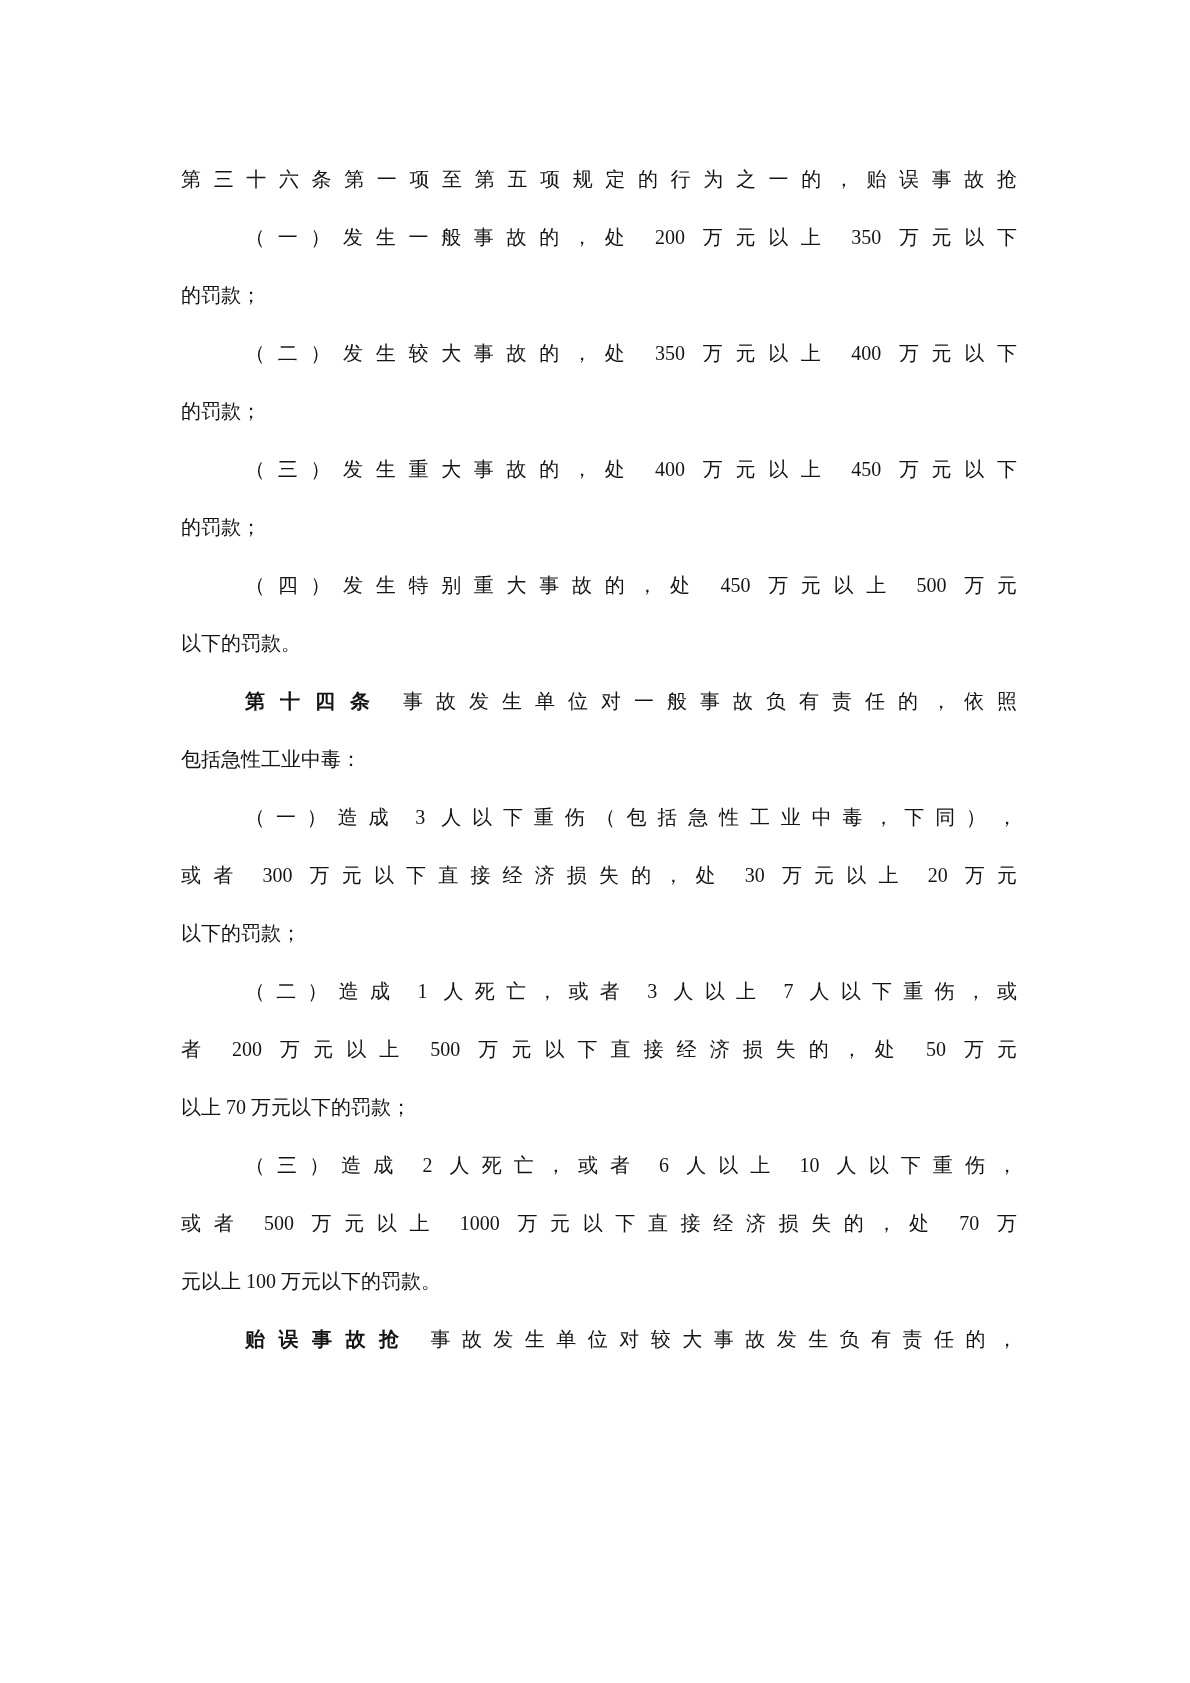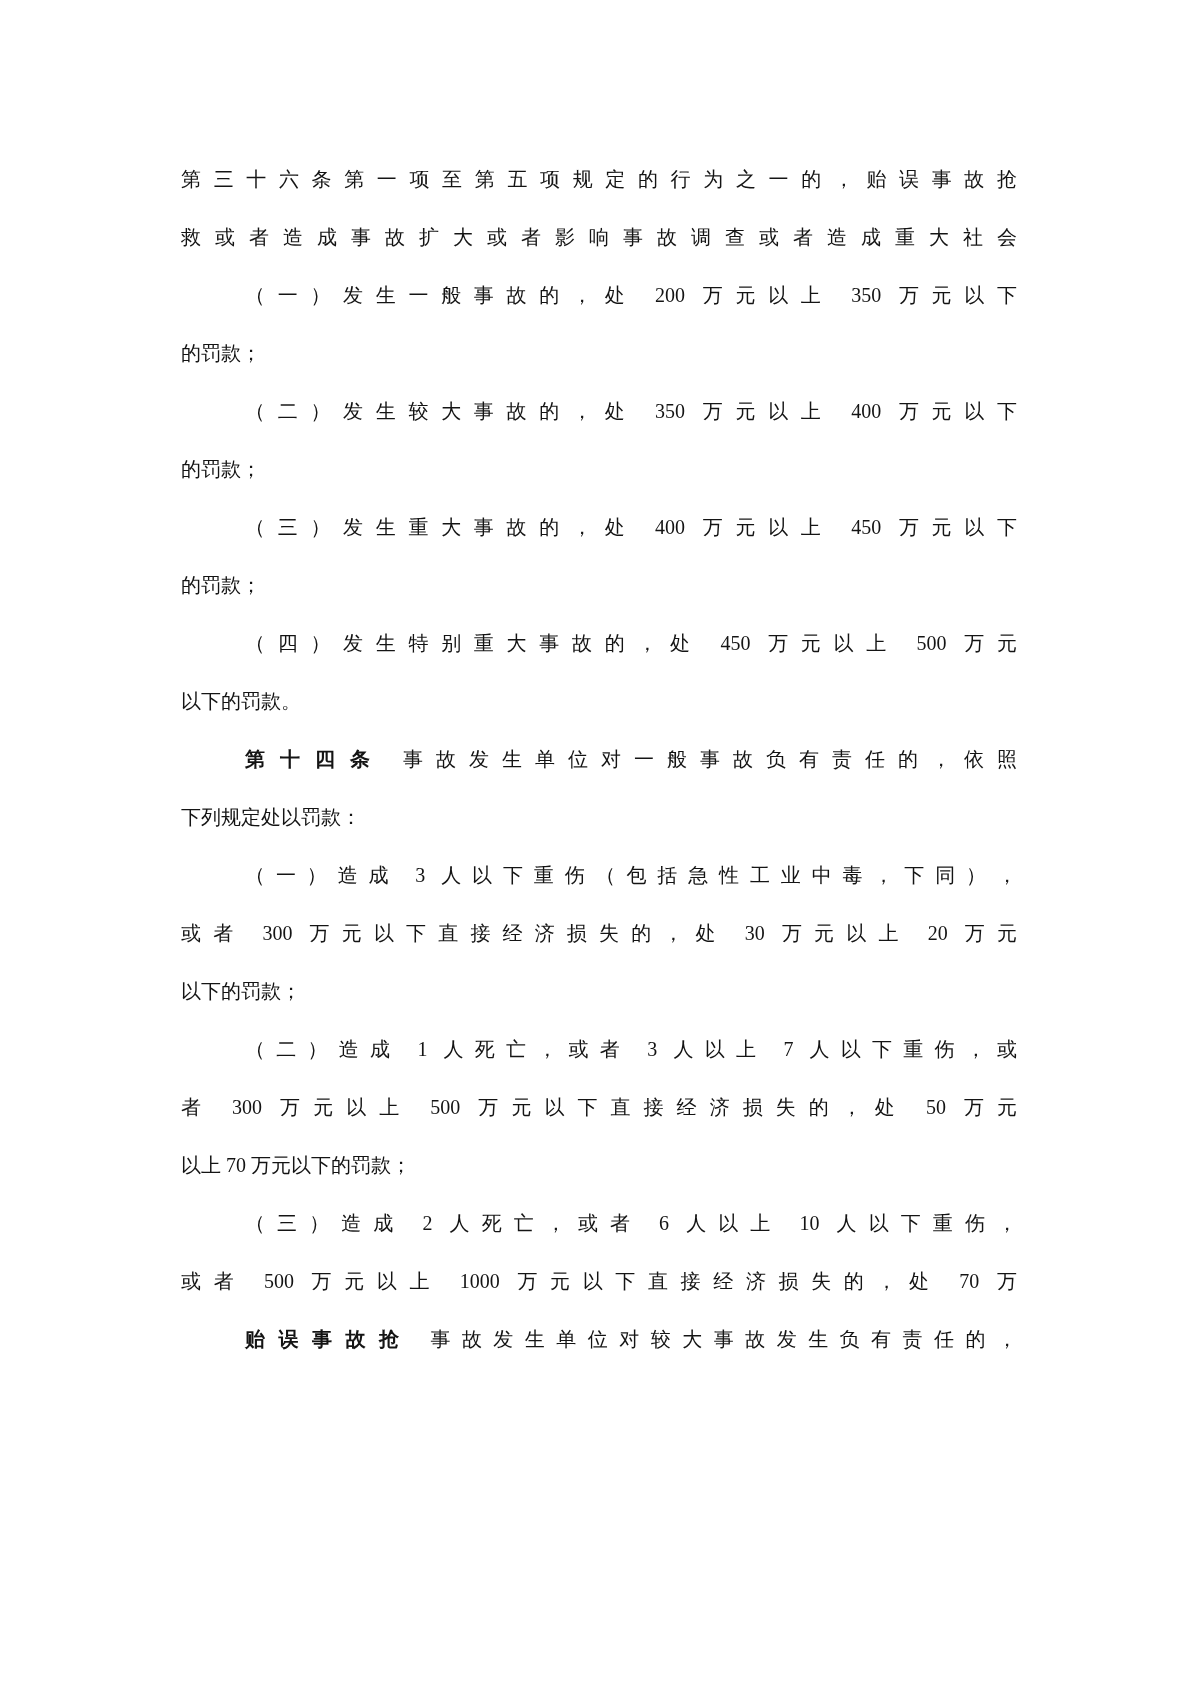--- a/index.html
+++ b/index.html
@@ -43,34 +43,34 @@
     margin-right: 18px;
     letter-spacing: 2px;
   }
 </style>
 </head>
 <body>
 
 <div class="page">
   <div class="doc-body">
       <div class="line"><span>第三十六条第一项至第五项规定的行为之一的，贻误事故抢</span></div>
-      <div class="line"><span>救或者造成事故扩大或者影响事故调查或者造成重大社会</span></div>
       <div class="line indent"><span>（一）发生一般事故的，处 200 万元以上 350 万元以下</span></div>
       <div class="line para-end"><span>的罚款；</span></div>
       <div class="line indent"><span>（二）发生较大事故的，处 350 万元以上 400 万元以下</span></div>
       <div class="line para-end"><span>的罚款；</span></div>
       <div class="line indent"><span>（三）发生重大事故的，处 400 万元以上 450 万元以下</span></div>
       <div class="line para-end"><span>的罚款；</span></div>
       <div class="line indent"><span>（四）发生特别重大事故的，处 450 万元以上 500 万元</span></div>
       <div class="line para-end"><span>以下的罚款。</span></div>
       <div class="line indent"><span class="article-no">第十四条</span><span>事故发生单位对一般事故负有责任的，依照</span></div>
-      <div class="line para-end"><span>下列规定处以罚款：</span></div>
+      <div class="line para-end"><span>包括急性工业中毒：</span></div>
       <div class="line indent"><span>（一）造成 3 人以下重伤（包括急性工业中毒，下同），</span></div>
       <div class="line"><span>或者 300 万元以下直接经济损失的，处 30 万元以上 20 万元</span></div>
       <div class="line para-end"><span>以下的罚款；</span></div>
       <div class="line indent"><span>（二）造成 1 人死亡，或者 3 人以上 7 人以下重伤，或</span></div>
-      <div class="line"><span>者 300 万元以上 500 万元以下直接经济损失的，处 50 万元</span></div>
+      <div class="line"><span>者 200 万元以上 500 万元以下直接经济损失的，处 50 万元</span></div>
       <div class="line para-end"><span>以上 70 万元以下的罚款；</span></div>
       <div class="line indent"><span>（三）造成 2 人死亡，或者 6 人以上 10 人以下重伤，</span></div>
       <div class="line"><span>或者 500 万元以上 1000 万元以下直接经济损失的，处 70 万</span></div>
+      <div class="line para-end"><span>元以上 100 万元以下的罚款。</span></div>
       <div class="line indent"><span class="article-no">贻误事故抢</span><span>事故发生单位对较大事故发生负有责任的，</span></div>
     </div>
 </div>
 
 </body></html>

